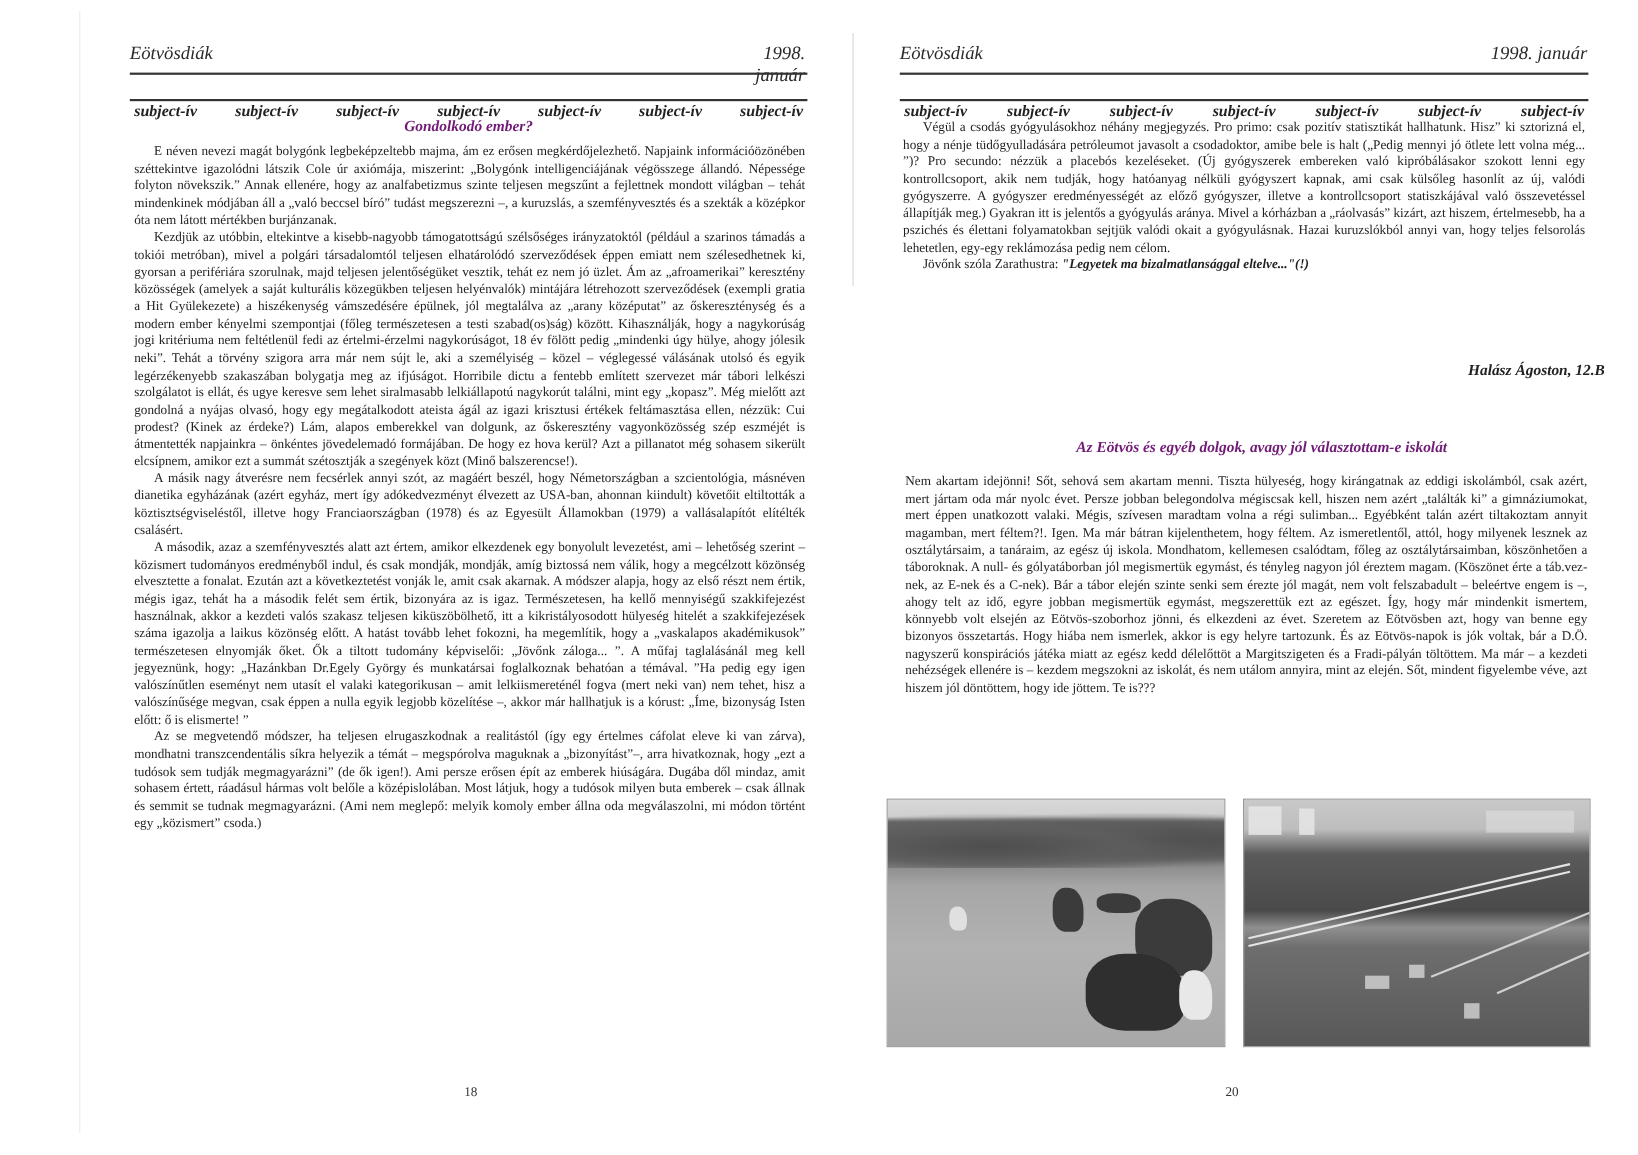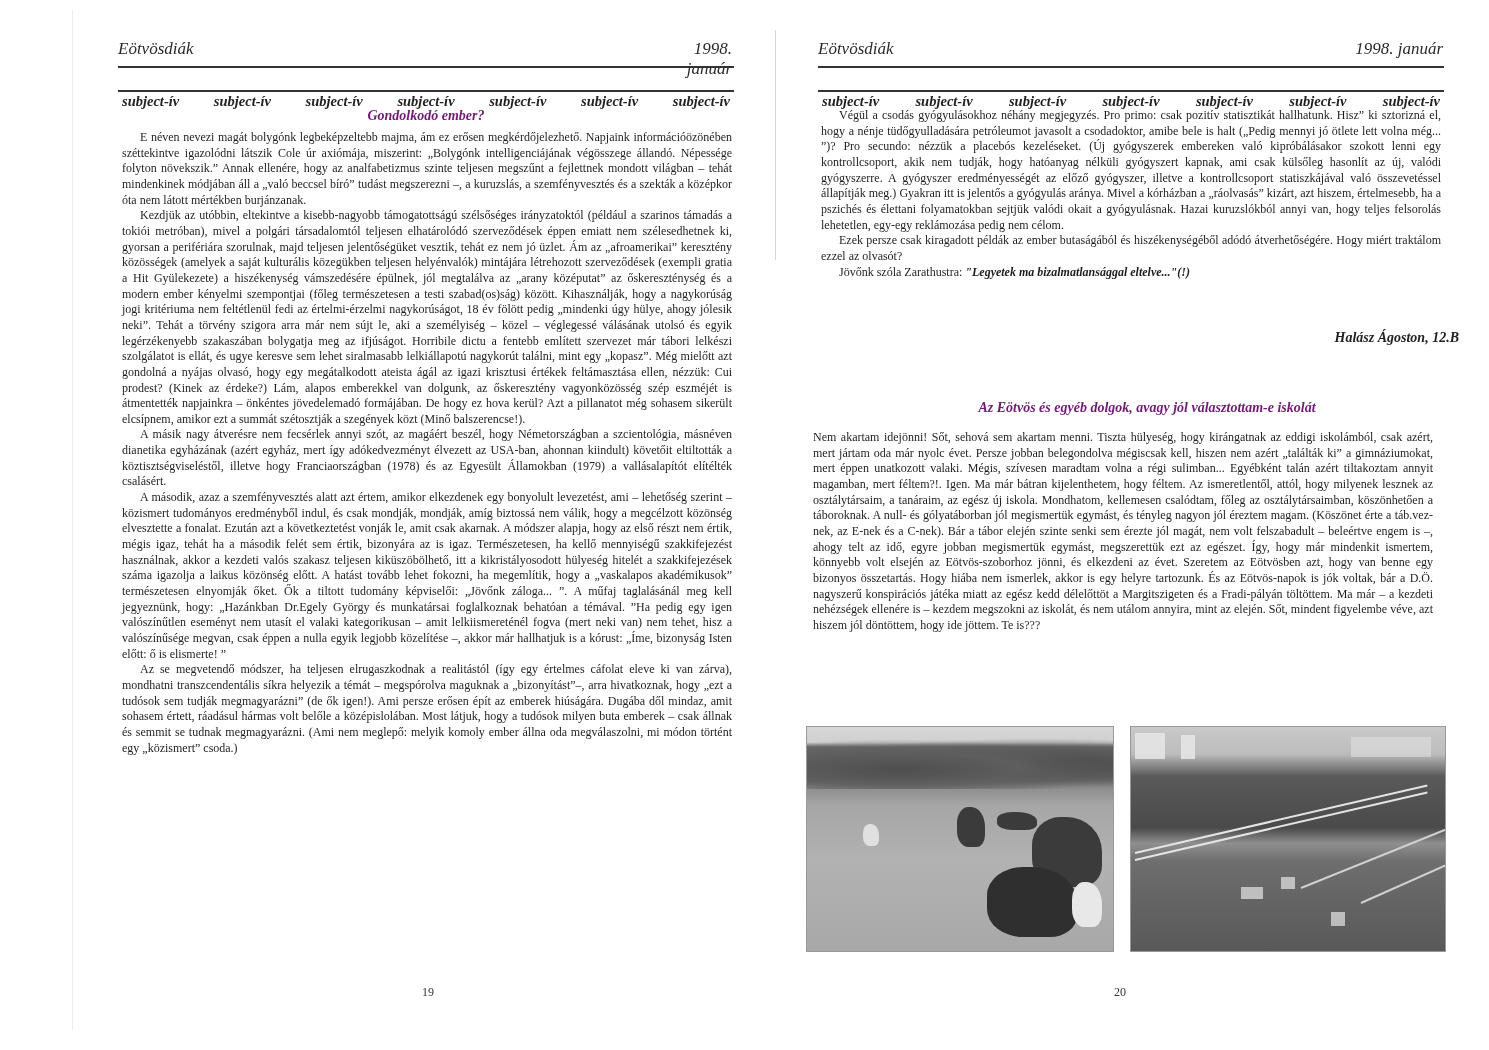--- a/index.html
+++ b/index.html
@@ -112,48 +112,47 @@
   <div class="article-title" style="left:118px; top:108px; width:616px;">Gondolkodó ember?</div>
 
   <div class="body-text" style="left:122px; top:130px; width:610px;">
     <p>E néven nevezi magát bolygónk legbeképzeltebb majma, ám ez erősen megkérdőjelezhető. Napjaink információözönében széttekintve igazolódni látszik Cole úr axiómája, miszerint: „Bolygónk intelligenciájának végösszege állandó. Népessége folyton növekszik.” Annak ellenére, hogy az analfabetizmus szinte teljesen megszűnt a fejlettnek mondott világban – tehát mindenkinek módjában áll a „való beccsel bíró” tudást megszerezni –, a kuruzslás, a szemfényvesztés és a szekták a középkor óta nem látott mértékben burjánzanak.</p>
     <p>Kezdjük az utóbbin, eltekintve a kisebb-nagyobb támogatottságú szélsőséges irányzatoktól (például a szarinos támadás a tokiói metróban), mivel a polgári társadalomtól teljesen elhatárolódó szerveződések éppen emiatt nem szélesedhetnek ki, gyorsan a perifériára szorulnak, majd teljesen jelentőségüket vesztik, tehát ez nem jó üzlet. Ám az „afroamerikai” keresztény közösségek (amelyek a saját kulturális közegükben teljesen helyénvalók) mintájára létrehozott szerveződések (exempli gratia a Hit Gyülekezete) a hiszékenység vámszedésére épülnek, jól megtalálva az „arany középutat” az őskereszténység és a modern ember kényelmi szempontjai (főleg természetesen a testi szabad(os)ság) között. Kihasználják, hogy a nagykorúság jogi kritériuma nem feltétlenül fedi az értelmi-érzelmi nagykorúságot, 18 év fölött pedig „mindenki úgy hülye, ahogy jólesik neki”. Tehát a törvény szigora arra már nem sújt le, aki a személyiség – közel – véglegessé válásának utolsó és egyik legérzékenyebb szakaszában bolygatja meg az ifjúságot. Horribile dictu a fentebb említett szervezet már tábori lelkészi szolgálatot is ellát, és ugye keresve sem lehet siralmasabb lelkiállapotú nagykorút találni, mint egy „kopasz”. Még mielőtt azt gondolná a nyájas olvasó, hogy egy megátalkodott ateista ágál az igazi krisztusi értékek feltámasztása ellen, nézzük: Cui prodest? (Kinek az érdeke?) Lám, alapos emberekkel van dolgunk, az őskeresztény vagyonközösség szép eszméjét is átmentették napjainkra – önkéntes jövedelemadó formájában. De hogy ez hova kerül? Azt a pillanatot még sohasem sikerült elcsípnem, amikor ezt a summát szétosztják a szegények közt (Minő balszerencse!).</p>
     <p>A másik nagy átverésre nem fecsérlek annyi szót, az magáért beszél, hogy Németországban a szcientológia, másnéven dianetika egyházának (azért egyház, mert így adókedvezményt élvezett az USA-ban, ahonnan kiindult) követőit eltiltották a köztisztségviseléstől, illetve hogy Franciaországban (1978) és az Egyesült Államokban (1979) a vallásalapítót elítélték csalásért.</p>
     <p>A második, azaz a szemfényvesztés alatt azt értem, amikor elkezdenek egy bonyolult levezetést, ami – lehetőség szerint – közismert tudományos eredményből indul, és csak mondják, mondják, amíg biztossá nem válik, hogy a megcélzott közönség elvesztette a fonalat. Ezután azt a következtetést vonják le, amit csak akarnak. A módszer alapja, hogy az első részt nem értik, mégis igaz, tehát ha a második felét sem értik, bizonyára az is igaz. Természetesen, ha kellő mennyiségű szakkifejezést használnak, akkor a kezdeti valós szakasz teljesen kiküszöbölhető, itt a kikristályosodott hülyeség hitelét a szakkifejezések száma igazolja a laikus közönség előtt. A hatást tovább lehet fokozni, ha megemlítik, hogy a „vaskalapos akadémikusok” természetesen elnyomják őket. Ők a tiltott tudomány képviselői: „Jövőnk záloga... ”. A műfaj taglalásánál meg kell jegyeznünk, hogy: „Hazánkban Dr.Egely György és munkatársai foglalkoznak behatóan a témával. ”Ha pedig egy igen valószínűtlen eseményt nem utasít el valaki kategorikusan – amit lelkiismereténél fogva (mert neki van) nem tehet, hisz a valószínűsége megvan, csak éppen a nulla egyik legjobb közelítése –, akkor már hallhatjuk is a kórust: „Íme, bizonyság Isten előtt: ő is elismerte! ”</p>
     <p>Az se megvetendő módszer, ha teljesen elrugaszkodnak a realitástól (így egy értelmes cáfolat eleve ki van zárva), mondhatni transzcendentális síkra helyezik a témát – megspórolva maguknak a „bizonyítást”–, arra hivatkoznak, hogy „ezt a tudósok sem tudják megmagyarázni” (de ők igen!). Ami persze erősen épít az emberek hiúságára. Dugába dől mindaz, amit sohasem értett, ráadásul hármas volt belőle a középislolában. Most látjuk, hogy a tudósok milyen buta emberek – csak állnak és semmit se tudnak megmagyarázni. (Ami nem meglepő: melyik komoly ember állna oda megválaszolni, mi módon történt egy „közismert” csoda.)</p>
   </div>
 
-  <div class="page-number" style="left:408px; top:985px;">19</div>
+  <div class="page-number" style="left:408px; top:985px;">18</div>
 </section>
 
 <section id="page-right" class="page">
   <div class="running-head" style="left:43px; top:39px;">Eötvösdiák</div>
   <div class="running-head" style="left:578px; top:39px; width:90px; text-align:right;">1998. január</div>
 
   <div class="subject-bar" style="left:43px; top:66px; width:626px;">
     <span>subject-ív</span>
     <span>subject-ív</span>
     <span>subject-ív</span>
     <span>subject-ív</span>
     <span>subject-ív</span>
     <span>subject-ív</span>
     <span>subject-ív</span>
   </div>
 
   <div class="body-text" style="left:46px; top:108px; width:620px;">
     <p>Végül a csodás gyógyulásokhoz néhány megjegyzés. Pro primo: csak pozitív statisztikát hallhatunk. Hisz” ki sztorizná el, hogy a nénje tüdőgyulladására petróleumot javasolt a csodadoktor, amibe bele is halt („Pedig mennyi jó ötlete lett volna még... ”)? Pro secundo: nézzük a placebós kezeléseket. (Új gyógyszerek embereken való kipróbálásakor szokott lenni egy kontrollcsoport, akik nem tudják, hogy hatóanyag nélküli gyógyszert kapnak, ami csak külsőleg hasonlít az új, valódi gyógyszerre. A gyógyszer eredményességét az előző gyógyszer, illetve a kontrollcsoport statiszkájával való összevetéssel állapítják meg.) Gyakran itt is jelentős a gyógyulás aránya. Mivel a kórházban a „ráolvasás” kizárt, azt hiszem, értelmesebb, ha a pszichés és élettani folyamatokban sejtjük valódi okait a gyógyulásnak. Hazai kuruzslókból annyi van, hogy teljes felsorolás lehetetlen, egy-egy reklámozása pedig nem célom.</p>
-    <p>Ezek persze csak kiragadott példák az ember butaságából és hiszékenységéből adódó átverhetőségére. Hogy miért traktálom ezzel az olvasót?</p>
     <p><span>Jövőnk szóla Zarathustra: </span><b><i>"Legyetek ma bizalmatlansággal eltelve..."(!)</i></b></p>
   </div>
 
   <div class="signature" style="left:64px; top:330px; width:620px;">Halász Ágoston, 12.B</div>
 
   <div class="article-title" style="left:62px; top:400px; width:620px;">Az Eötvös és egyéb dolgok, avagy jól választottam-e iskolát</div>
 
-  <div class="body-text" style="left:38px; top:430px; width:620px;">
+  <div class="body-text" style="left:48px; top:430px; width:620px;">
     <p class="noindent">Nem akartam idejönni! Sőt, sehová sem akartam menni. Tiszta hülyeség, hogy kirángatnak az eddigi iskolámból, csak azért, mert jártam oda már nyolc évet. Persze jobban belegondolva mégiscsak kell, hiszen nem azért „találták ki” a gimnáziumokat, mert éppen unatkozott valaki. Mégis, szívesen maradtam volna a régi sulimban... Egyébként talán azért tiltakoztam annyit magamban, mert féltem?!. Igen. Ma már bátran kijelenthetem, hogy féltem. Az ismeretlentől, attól, hogy milyenek lesznek az osztálytársaim, a tanáraim, az egész új iskola. Mondhatom, kellemesen csalódtam, főleg az osztálytársaimban, köszönhetően a táboroknak. A null- és gólyatáborban jól megismertük egymást, és tényleg nagyon jól éreztem magam. (Köszönet érte a táb.vez-nek, az E-nek és a C-nek). Bár a tábor elején szinte senki sem érezte jól magát, nem volt felszabadult – beleértve engem is –, ahogy telt az idő, egyre jobban megismertük egymást, megszerettük ezt az egészet. Így, hogy már mindenkit ismertem, könnyebb volt elsején az Eötvös-szoborhoz jönni, és elkezdeni az évet. Szeretem az Eötvösben azt, hogy van benne egy bizonyos összetartás. Hogy hiába nem ismerlek, akkor is egy helyre tartozunk. És az Eötvös-napok is jók voltak, bár a D.Ö. nagyszerű konspirációs játéka miatt az egész kedd délelőttöt a Margitszigeten és a Fradi-pályán töltöttem. Ma már – a kezdeti nehézségek ellenére is – kezdem megszokni az iskolát, és nem utálom annyira, mint az elején. Sőt, mindent figyelembe véve, azt hiszem jól döntöttem, hogy ide jöttem. Te is???</p>
   </div>
 
   <div class="page-number" style="left:325px; top:985px;">20</div>
 </section>
 
 <div id="photo-field" class="photo">
   <div class="tree-line"></div>
   <div class="group" style="left:56px; top:97px; width:16px; height:22px; background:#e0e0e0;"></div>
   <div class="group" style="left:150px; top:80px; width:28px; height:40px;"></div>

